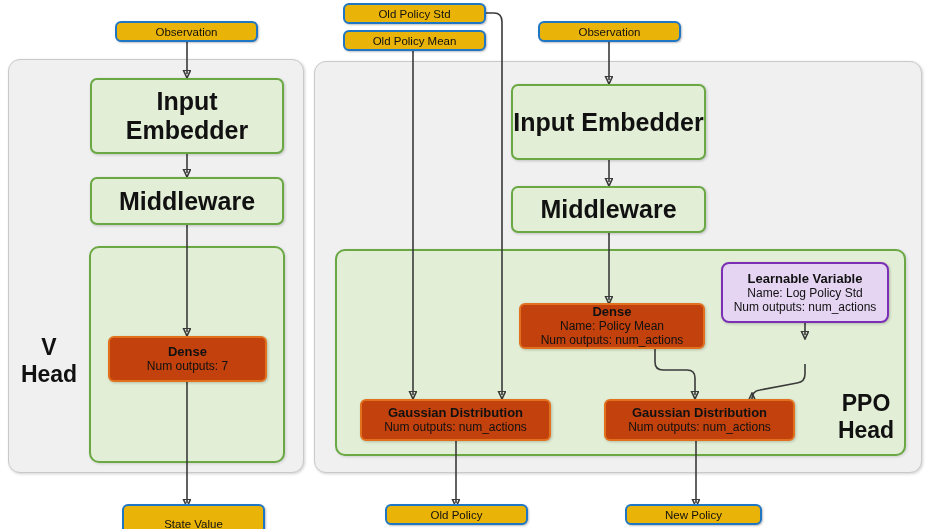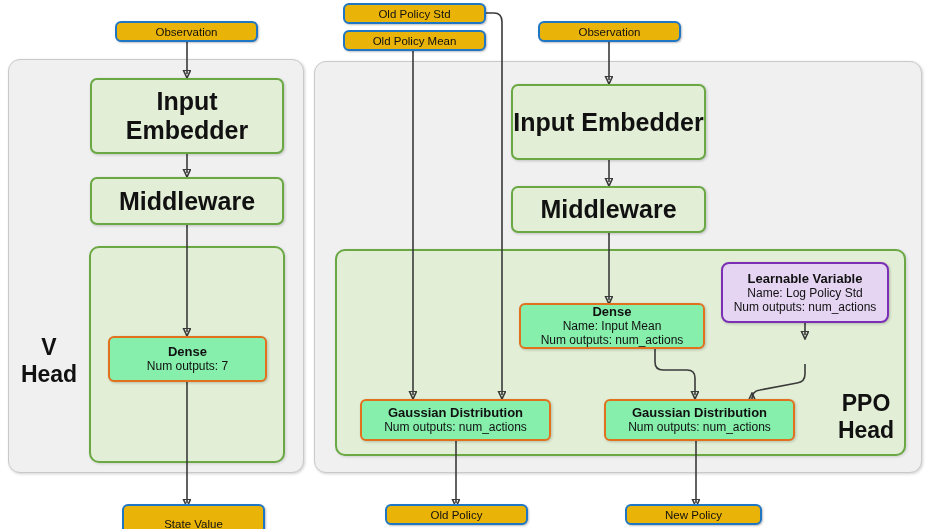--- a/index.html
+++ b/index.html
@@ -16,21 +16,21 @@
   
   .panel-green{background:#e2eed5;border:2.5px solid #6aa844;border-radius:10px;
                box-shadow:1px 1px 3px rgba(0,0,0,0.14);}
 
   
   .box-green{background:#e2eed5;border:2.5px solid #6aa844;border-radius:7px;
              box-shadow:1px 1px 3px rgba(0,0,0,0.2);}
   .box-green .title{font-size:25px;font-weight:bold;color:#111;letter-spacing:0px;}
 
   
-  .box-orange{background:#86efac;border:2.5px solid #e2711d;border-radius:6px;
+  .box-orange{background:#c2410c;border:2.5px solid #e2711d;border-radius:6px;
               box-shadow:1px 1px 3px rgba(0,0,0,0.2);}
   
   .box-purple{background:#e5d5f2;border:2.5px solid #7b2fb5;border-radius:8px;
               box-shadow:1px 1px 3px rgba(0,0,0,0.2);}
 
   .l1{font-size:13px;font-weight:bold;color:#111;line-height:14px;}
   .l2{font-size:12px;color:#111;line-height:14px;}
 
   
   .io{background:#eab308;border:2.5px solid #1f76c4;border-radius:6px;
@@ -128,21 +128,21 @@
   <div class="node box-green" style="left:511px;top:84px;width:195px;height:76px;">
     <span class="title">Input Embedder</span>
   </div>
 
   <div class="node box-green" style="left:511px;top:186px;width:195px;height:47px;">
     <span class="title">Middleware</span>
   </div>
 
   <div class="node box-orange" style="left:519px;top:303px;width:186px;height:46px;">
     <span class="l1">Dense</span>
-    <span class="l2">Name: Input Mean</span>
+    <span class="l2">Name: Policy Mean</span>
     <span class="l2">Num outputs: num_actions</span>
   </div>
 
   <div class="node box-purple" style="left:721px;top:262px;width:168px;height:61px;">
     <span class="l1">Learnable Variable</span>
     <span class="l2">Name: Log Policy Std</span>
     <span class="l2">Num outputs: num_actions</span>
   </div>
 
 

